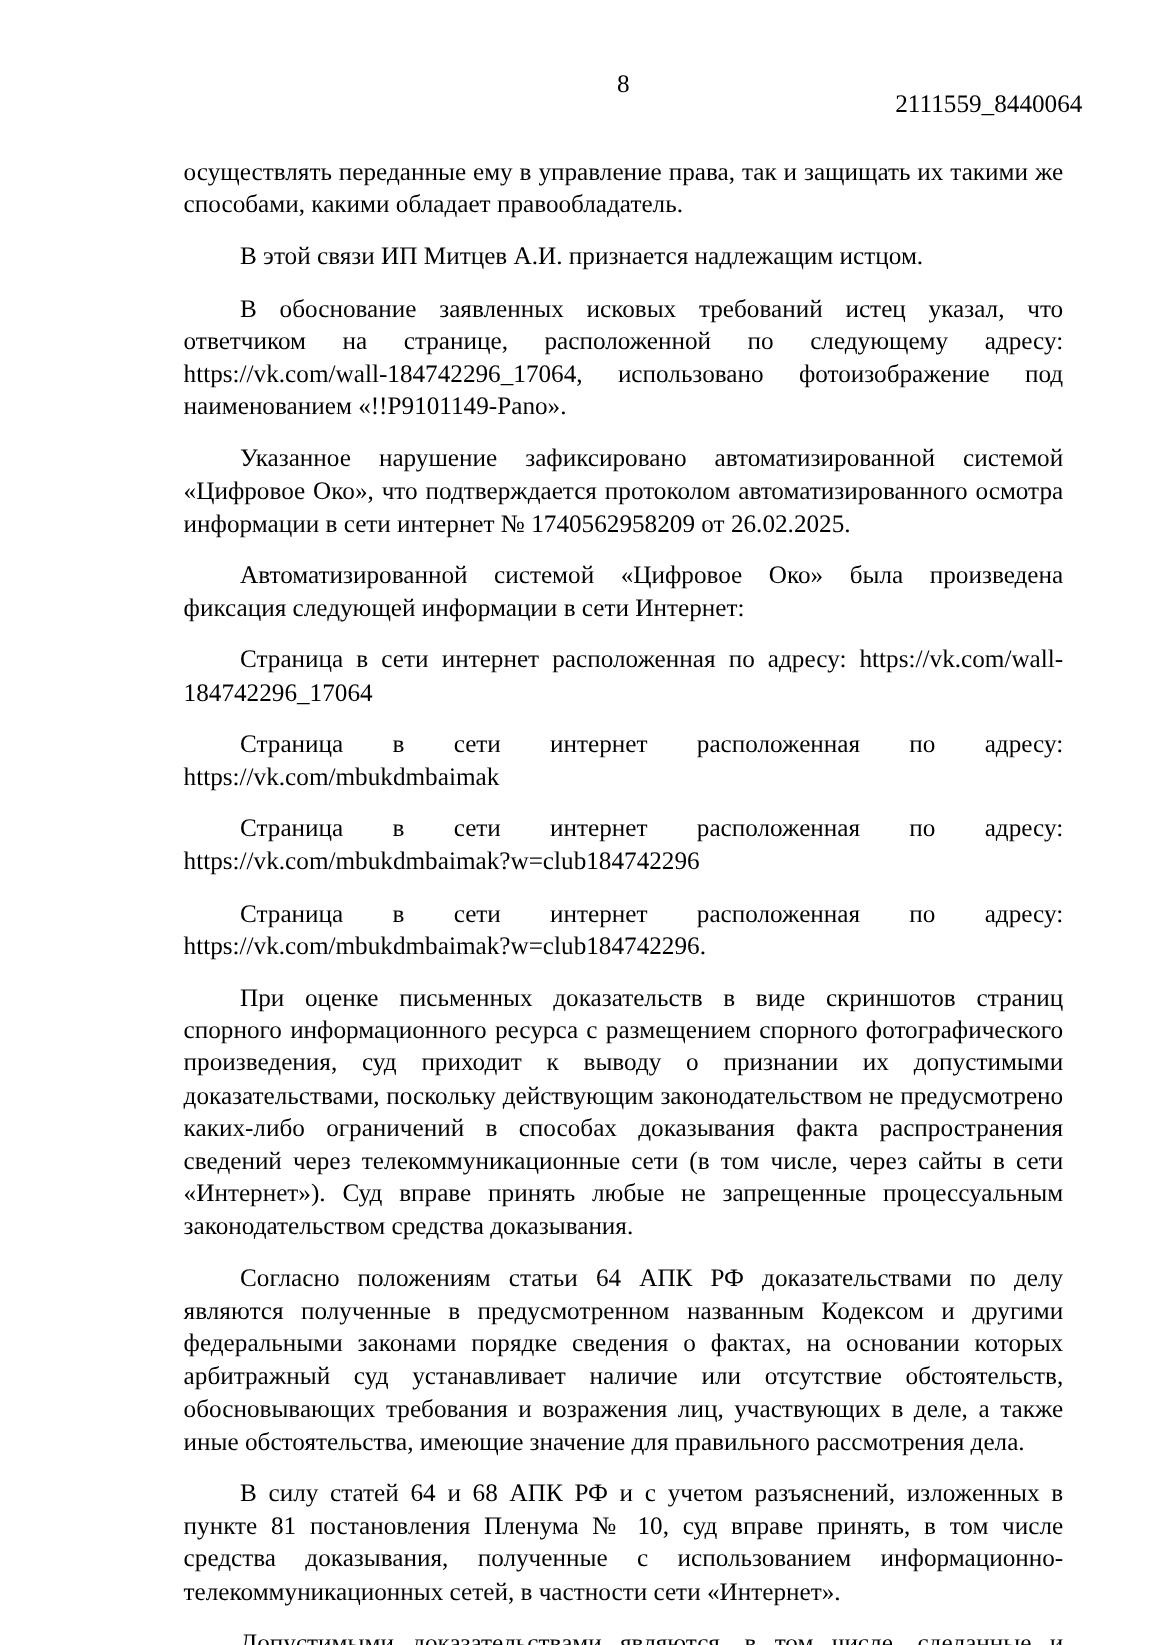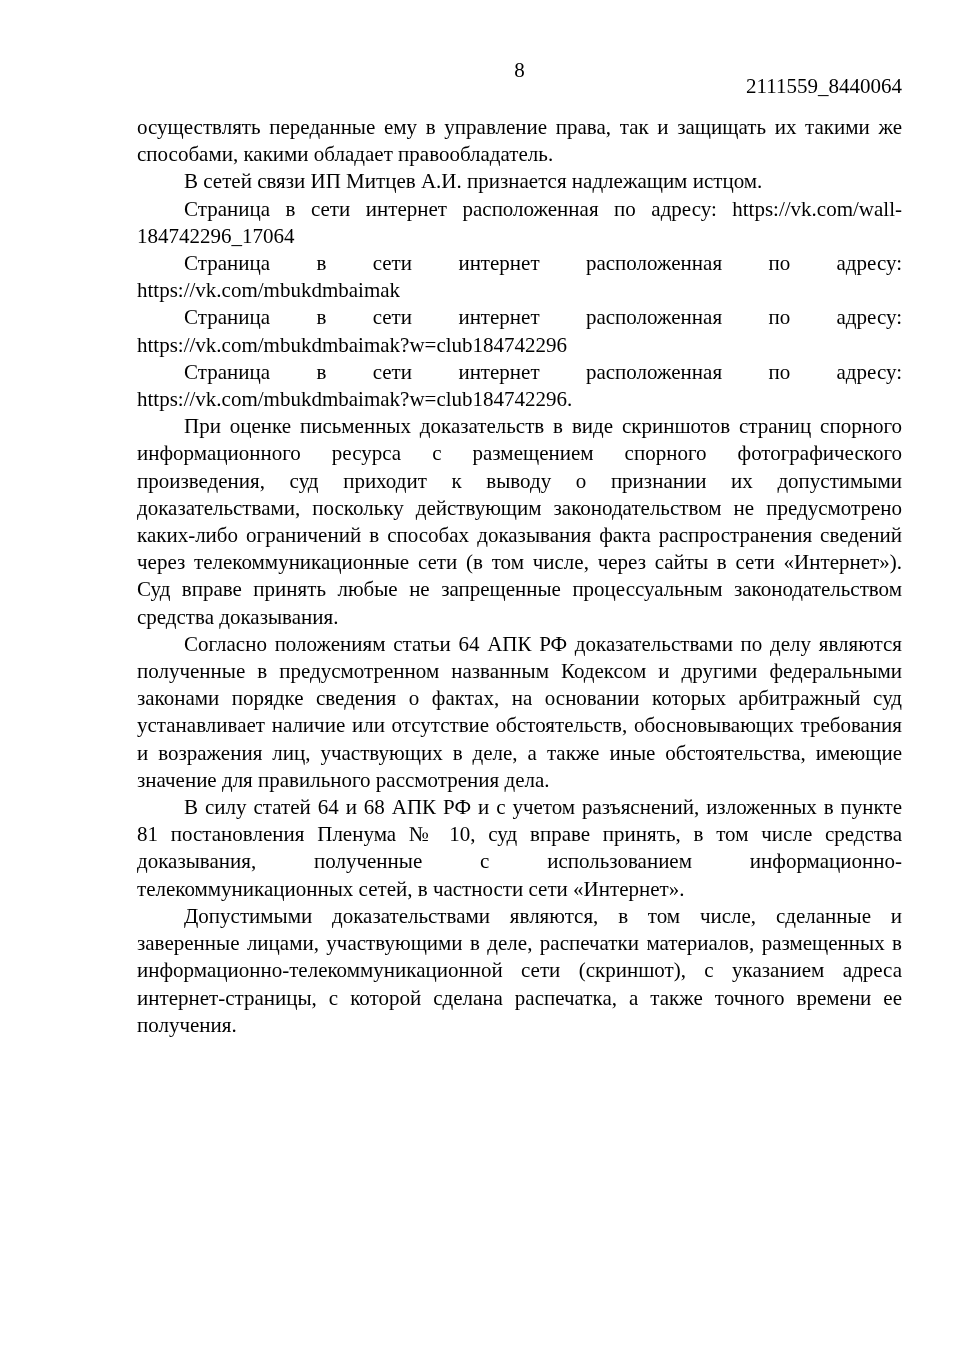--- a/index.html
+++ b/index.html
@@ -46,40 +46,43 @@
       position: absolute;
       top: 114px;
       left: 137px;
       width: 765px;
       font-size: 21px;
       line-height: 27.2px;
       text-align: justify;
       overflow-wrap: break-word;
     }
     .page-body p {
-      margin: 0;
+      margin: 16px;
       padding: 0;
     }
     .page-body p.indented {
       text-indent: 47px;
     }
   </style>
 </head>
 <body>
 
 <div class="page">
 
   <header class="page-header">
     <span class="page-number">8</span>
     <span class="doc-number">2111559_8440064</span>
   </header>
 
   <main class="page-body">
     <p class="paragraph">осуществлять переданные ему в управление права, так и защищать их такими же способами, какими обладает правообладатель.</p>
-    <p class="paragraph indented">В сетей связи ИП Митцев А.И. признается надлежащим истцом.</p>
+    <p class="paragraph indented">В этой связи ИП Митцев А.И. признается надлежащим истцом.</p>
+    <p class="paragraph indented">В обоснование заявленных исковых требований истец указал, что ответчиком на странице, расположенной по следующему адресу: https://vk.com/wall-184742296_17064, использовано фотоизображение под наименованием «!!P9101149-Pano».</p>
+    <p class="paragraph indented">Указанное нарушение зафиксировано автоматизированной системой «Цифровое Око», что подтверждается протоколом автоматизированного осмотра информации в сети интернет № 1740562958209 от 26.02.2025.</p>
+    <p class="paragraph indented">Автоматизированной системой «Цифровое Око» была произведена фиксация следующей информации в сети Интернет:</p>
     <p class="paragraph indented">Страница в сети интернет расположенная по адресу: https://vk.com/wall-184742296_17064</p>
     <p class="paragraph indented">Страница в сети интернет расположенная по адресу: https://vk.com/mbukdmbaimak</p>
     <p class="paragraph indented">Страница в сети интернет расположенная по адресу: https://vk.com/mbukdmbaimak?w=club184742296</p>
     <p class="paragraph indented">Страница в сети интернет расположенная по адресу: https://vk.com/mbukdmbaimak?w=club184742296.</p>
     <p class="paragraph indented">При оценке письменных доказательств в виде скриншотов страниц спорного информационного ресурса с размещением спорного фотографического произведения, суд приходит к выводу о признании их допустимыми доказательствами, поскольку действующим законодательством не предусмотрено каких-либо ограничений в способах доказывания факта распространения сведений через телекоммуникационные сети (в том числе, через сайты в сети «Интернет»). Суд вправе принять любые не запрещенные процессуальным законодательством средства доказывания.</p>
     <p class="paragraph indented">Согласно положениям статьи 64 АПК РФ доказательствами по делу являются полученные в предусмотренном названным Кодексом и другими федеральными законами порядке сведения о фактах, на основании которых арбитражный суд устанавливает наличие или отсутствие обстоятельств, обосновывающих требования и возражения лиц, участвующих в деле, а также иные обстоятельства, имеющие значение для правильного рассмотрения дела.</p>
     <p class="paragraph indented">В силу статей 64 и 68 АПК РФ и с учетом разъяснений, изложенных в пункте 81 постановления Пленума № 10, суд вправе принять, в том числе средства доказывания, полученные с использованием информационно-телекоммуникационных сетей, в частности сети «Интернет».</p>
     <p class="paragraph indented">Допустимыми доказательствами являются, в том числе, сделанные и заверенные лицами, участвующими в деле, распечатки материалов, размещенных в информационно-телекоммуникационной сети (скриншот), с указанием адреса интернет-страницы, с которой сделана распечатка, а также точного времени ее получения.</p>
   </main>
 

